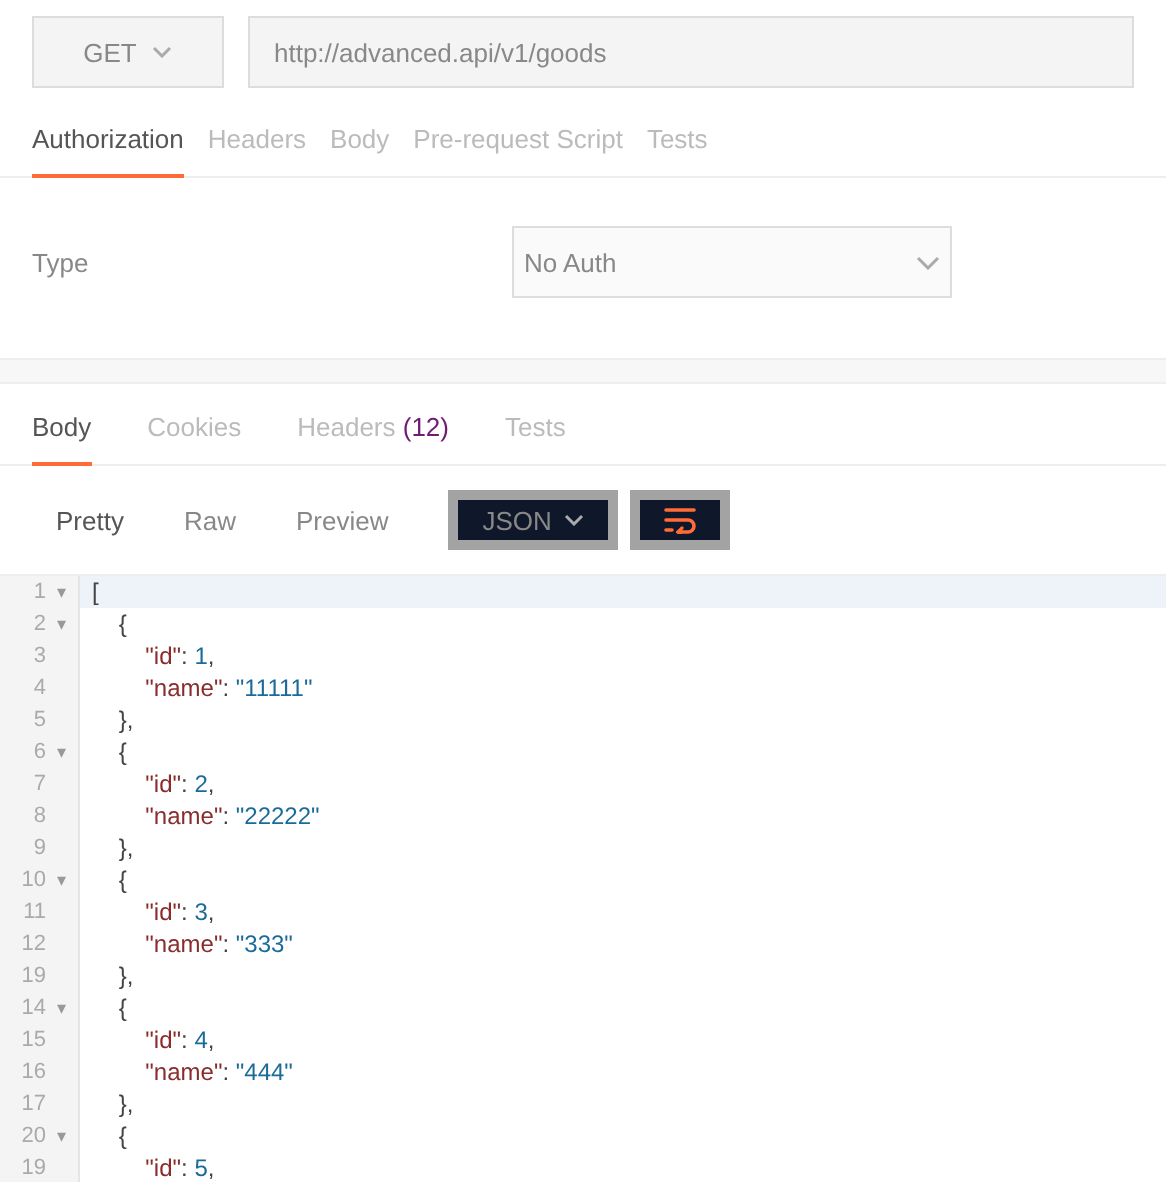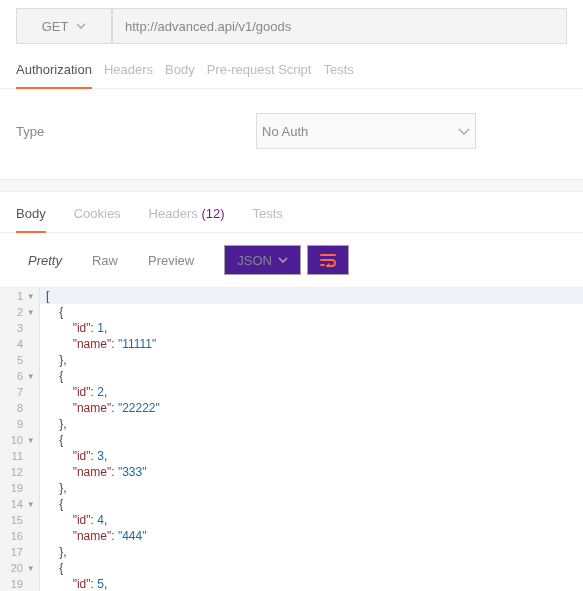--- a/index.html
+++ b/index.html
@@ -1,18 +1,18 @@
 <!DOCTYPE html>
 <html><head>
 <meta charset="utf-8">
 <style>
   * { box-sizing: border-box; margin: 0; padding: 0; font-family: -apple-system, BlinkMacSystemFont, "Segoe UI", Arial, sans-serif; }
   body { background: #fff; width: 583px; height: 591px; overflow: hidden; font-size: 13px; color: #555; }
 
-  .top-bar { display: flex; padding: 8px 16px 0 16px; }
+  .top-bar { display: flex; padding: 8px 16px 0 16px; gap: 12px; }
   .method-btn { display: flex; align-items: center; justify-content: center; gap: 8px; width: 96px; height: 36px; border: 1px solid #ddd; background: #f4f4f4; color: #888; font-size: 13px; cursor: pointer; }
   .method-btn svg { width: 10px; height: 6px; }
   .url-input { flex: 1; height: 36px; border: 1px solid #ddd; background: #f4f4f4; padding: 0 12px; color: #888; font-size: 13px; outline: none; }
 
   .tabs { display: flex; gap: 12px; padding: 18px 16px 0 16px; border-bottom: 1px solid #eee; }
   .tab { padding-bottom: 10px; color: #bbb; cursor: pointer; font-size: 13px; }
   .tab.active { color: #555; border-bottom: 2px solid #ff6c37; margin-bottom: -1px; }
 
   .auth-section { padding: 24px 16px 30px 16px; display: flex; align-items: center; border-bottom: 1px solid #eee; }
   .auth-label { width: 240px; color: #888; font-size: 13px; }
@@ -20,23 +20,23 @@
   .auth-select svg { width: 12px; height: 7px; }
 
   .gap { height: 12px; background: #f7f7f7; border-bottom: 1px solid #eee; }
 
   .resp-tabs { display: flex; gap: 28px; padding: 14px 16px 0 16px; border-bottom: 1px solid #eee; }
   .resp-tab { padding-bottom: 10px; color: #bbb; cursor: pointer; font-size: 13px; }
   .resp-tab.active { color: #555; border-bottom: 2px solid #ff6c37; margin-bottom: -1px; }
   .hcount { color: #701a75; }
 
   .toolbar { display: flex; align-items: center; gap: 6px; padding: 12px 16px; }
-  .tbtn { height: 30px; padding: 0 12px; border: 1px solid #a3a3a3; background: #4c1d95; color: #888; font-size: 13px; display: flex; align-items: center; gap: 6px; cursor: pointer; }
+  .tbtn { height: 30px; padding: 0 12px; border: 5px solid #a3a3a3; background: #0f172a; color: #888; font-size: 13px; display: flex; align-items: center; gap: 6px; cursor: pointer; }
   .tbtn.plain { border: none; background: transparent; }
-  .tbtn.plain.active { color: #555; font-style: italic; }
+  .tbtn.plain.active { color: #555; }
   .tbtn svg.chev { width: 10px; height: 6px; }
   .wrap-icon svg { stroke: #ff6c37; }
 
   .code-area { border-top: 1px solid #eee; font-family: Consolas, Menlo, monospace; font-size: 12px; }
   .code-line { display: flex; align-items: stretch; height: 16px; line-height: 16px; }
   .code-line.hl { background: #eef3fa; }
   .gutter { width: 40px; text-align: right; padding-right: 6px; background: #f4f4f4; color: #aaa; font-size: 11px; border-right: 1px solid #e5e5e5; display: flex; align-items: center; justify-content: flex-end; gap: 2px; }
   .fold { font-size: 9px; color: #999; width: 8px; }
   .code { padding-left: 6px; white-space: pre; color: #444; }
   .code .key { color: #8a2c2c; }

